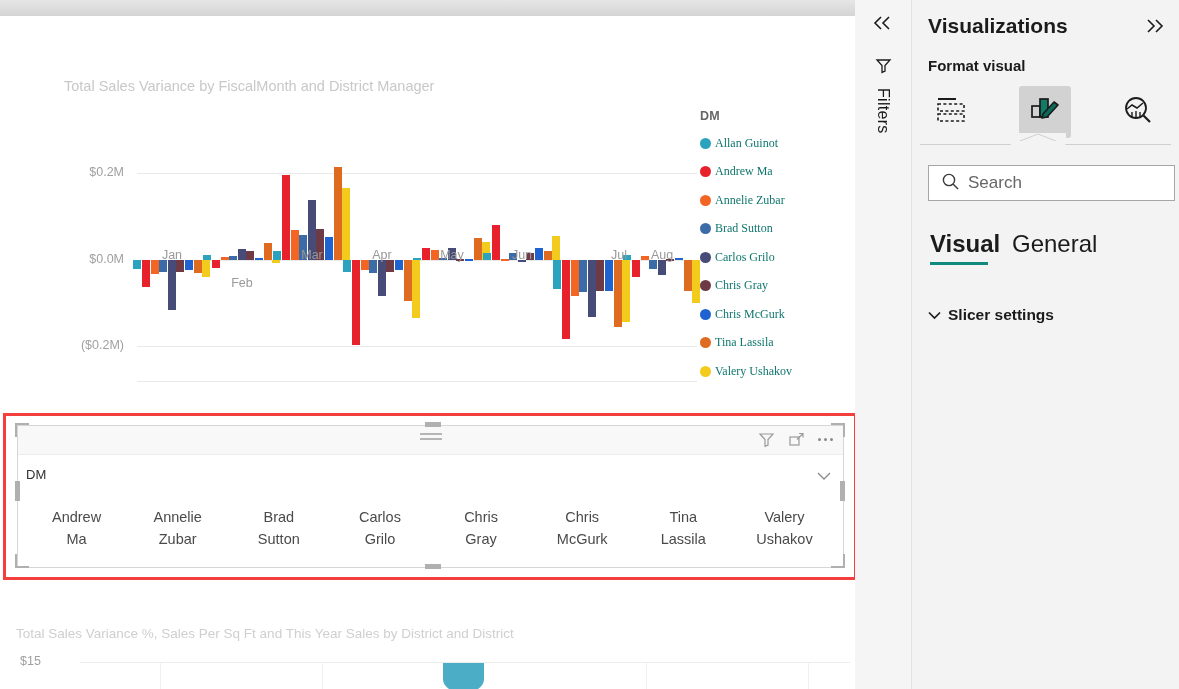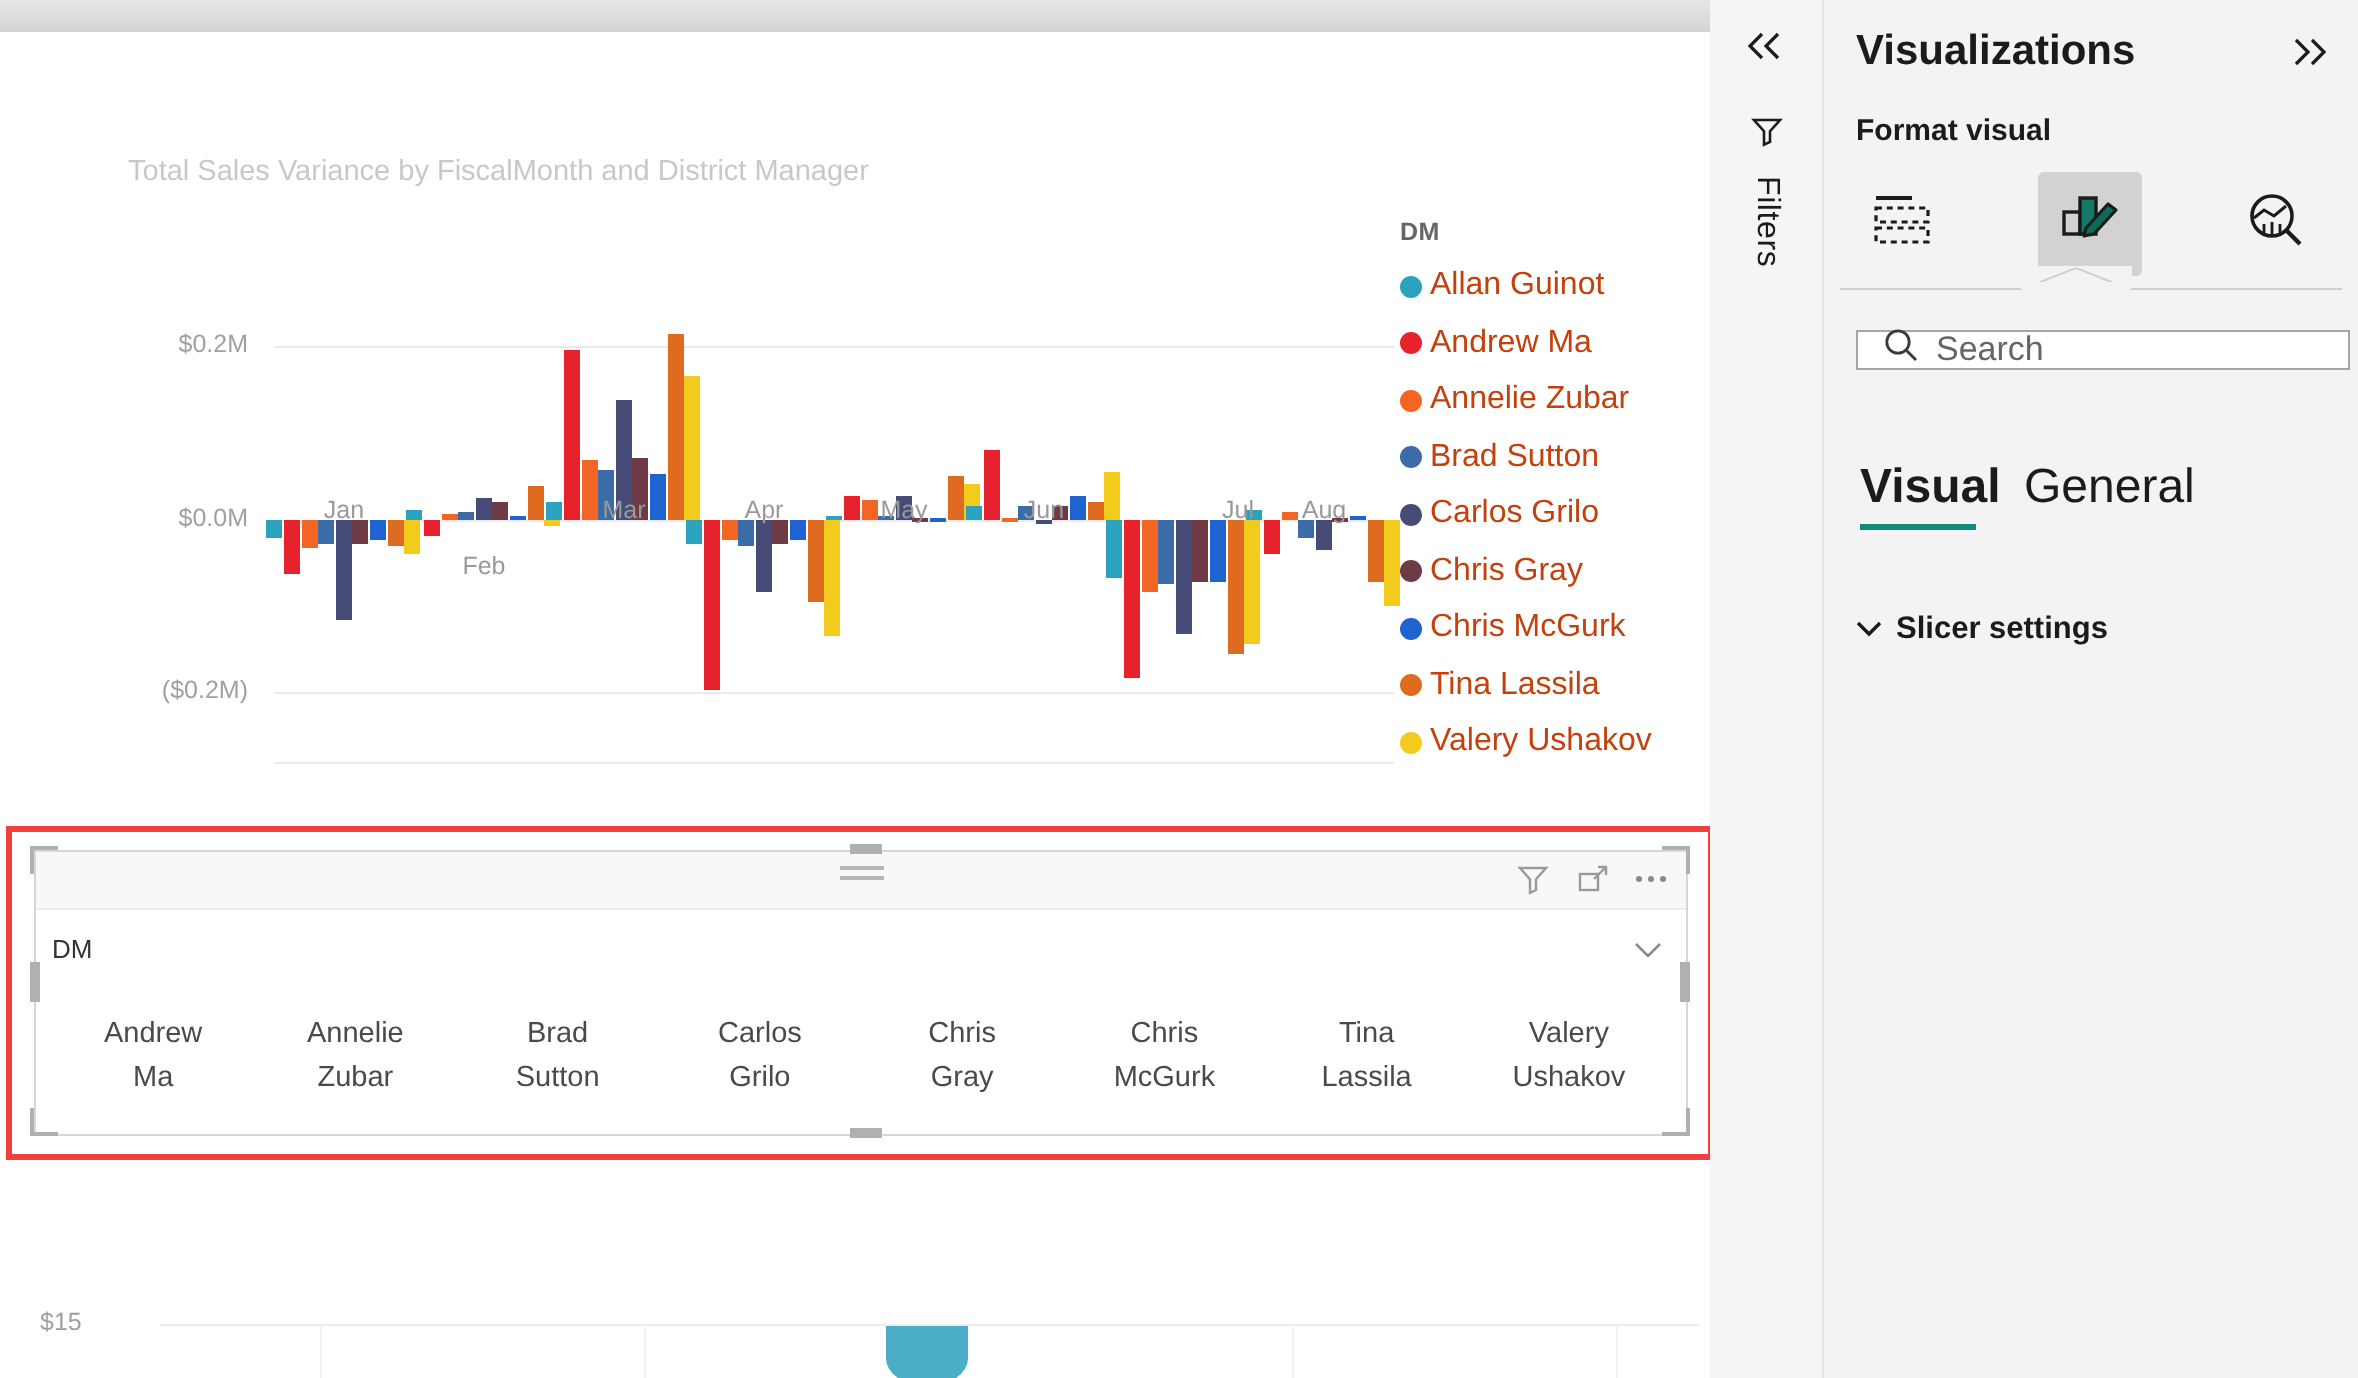--- a/index.html
+++ b/index.html
@@ -46,21 +46,21 @@
     position: absolute; top: 232px; text-align: center; width: 70px;
     font-size: 12.5px; color: #999999;
   }
   .bar { position: absolute; width: 8px; }
 
   
   .legend { position: absolute; left: 700px; top: 93px; }
   .legend-title { font-size: 12.5px; color: #666; font-weight: 600; margin-bottom: 6px; letter-spacing: .2px;}
   .legend-row { display: flex; align-items: center; height: 28.5px; }
   .legend-dot { width: 11px; height: 11px; border-radius: 50%; flex: 0 0 auto; }
-  .legend-label { font-size: 16px; color: #c2410c; margin-left: 4px; white-space: nowrap; }
+  .legend-label { font-size: 12px; color: #0f766e; margin-left: 4px; white-space: nowrap; font-family: Liberation Serif, serif; }
 
   
   .slicer-sel {
     position: absolute; left: 3px; top: 397px; width: 854px; height: 167px;
     border: 3px solid #f3403f;
   }
   .slicer-box {
     position: absolute; left: 17px; top: 409px; width: 827px; height: 143px;
     border: 1px solid #d6d6d6; background: #ffffff;
   }
@@ -147,21 +147,21 @@
   .pane-sep {
     position: absolute; left: 8px; top: 144px; width: 251px; height: 1px; background: #cfcfcf;
   }
   .notch {
     position: absolute; left: 1010px; top: 133px; width: 56px; height: 12px;
     background: #f3f3f3; z-index: 3;
   }
   .notch svg { display: block; }
 
   .search-box {
-    position: absolute; left: 16px; top: 165px; width: 247px; height: 20px;
+    position: absolute; left: 16px; top: 165px; width: 247px; height: 36px;
     background: #ffffff; border: 1px solid #a6a6a6; display: flex; align-items: center;
   }
   .search-box .placeholder { font-size: 17px; color: #666; margin-left: 8px; }
 
   .subtabs { position: absolute; left: 18px; top: 230px; width: 247px; }
   .subtab {
     position: absolute; font-size: 24px; color: #1b1b1b;
   }
   .subtab.active { font-weight: 600; }
   .subtab-underline {
@@ -395,20 +395,21 @@
 
     <div class="corner" style="left:15px;  top:407px; border-right:none; border-bottom:none;"></div>
     <div class="corner" style="left:15px;  top:538px; border-right:none; border-top:none;"></div>
     <div class="corner" style="left:831px; top:407px; border-left:none;  border-bottom:none;"></div>
     <div class="corner" style="left:831px; top:538px; border-left:none; border-top:none;"></div>
     <div class="rh" style="left:425px; top:406px; width:16px; height:5px;"></div>
     <div class="rh" style="left:425px; top:548px; width:16px; height:5px;"></div>
     <div class="rh" style="left:15px;  top:465px; width:5px;  height:20px;"></div>
     <div class="rh" style="left:840px; top:465px; width:5px;  height:20px;"></div>
 
+    <div class="chart2-title">Total Sales Variance %, Sales Per Sq Ft and This Year Sales by District and District</div>
     <div class="c2-ylab">$15</div>
     <div class="c2-axis"></div>
     <div class="c2-vgrid" style="left:160px;"></div>
     <div class="c2-vgrid" style="left:322px;"></div>
     <div class="c2-vgrid" style="left:646px;"></div>
     <div class="c2-vgrid" style="left:808px;"></div>
     <div class="c2-bubble" style="left:443px; top:647px; width:41px; height:30px;"></div>
 
   </div>
 

